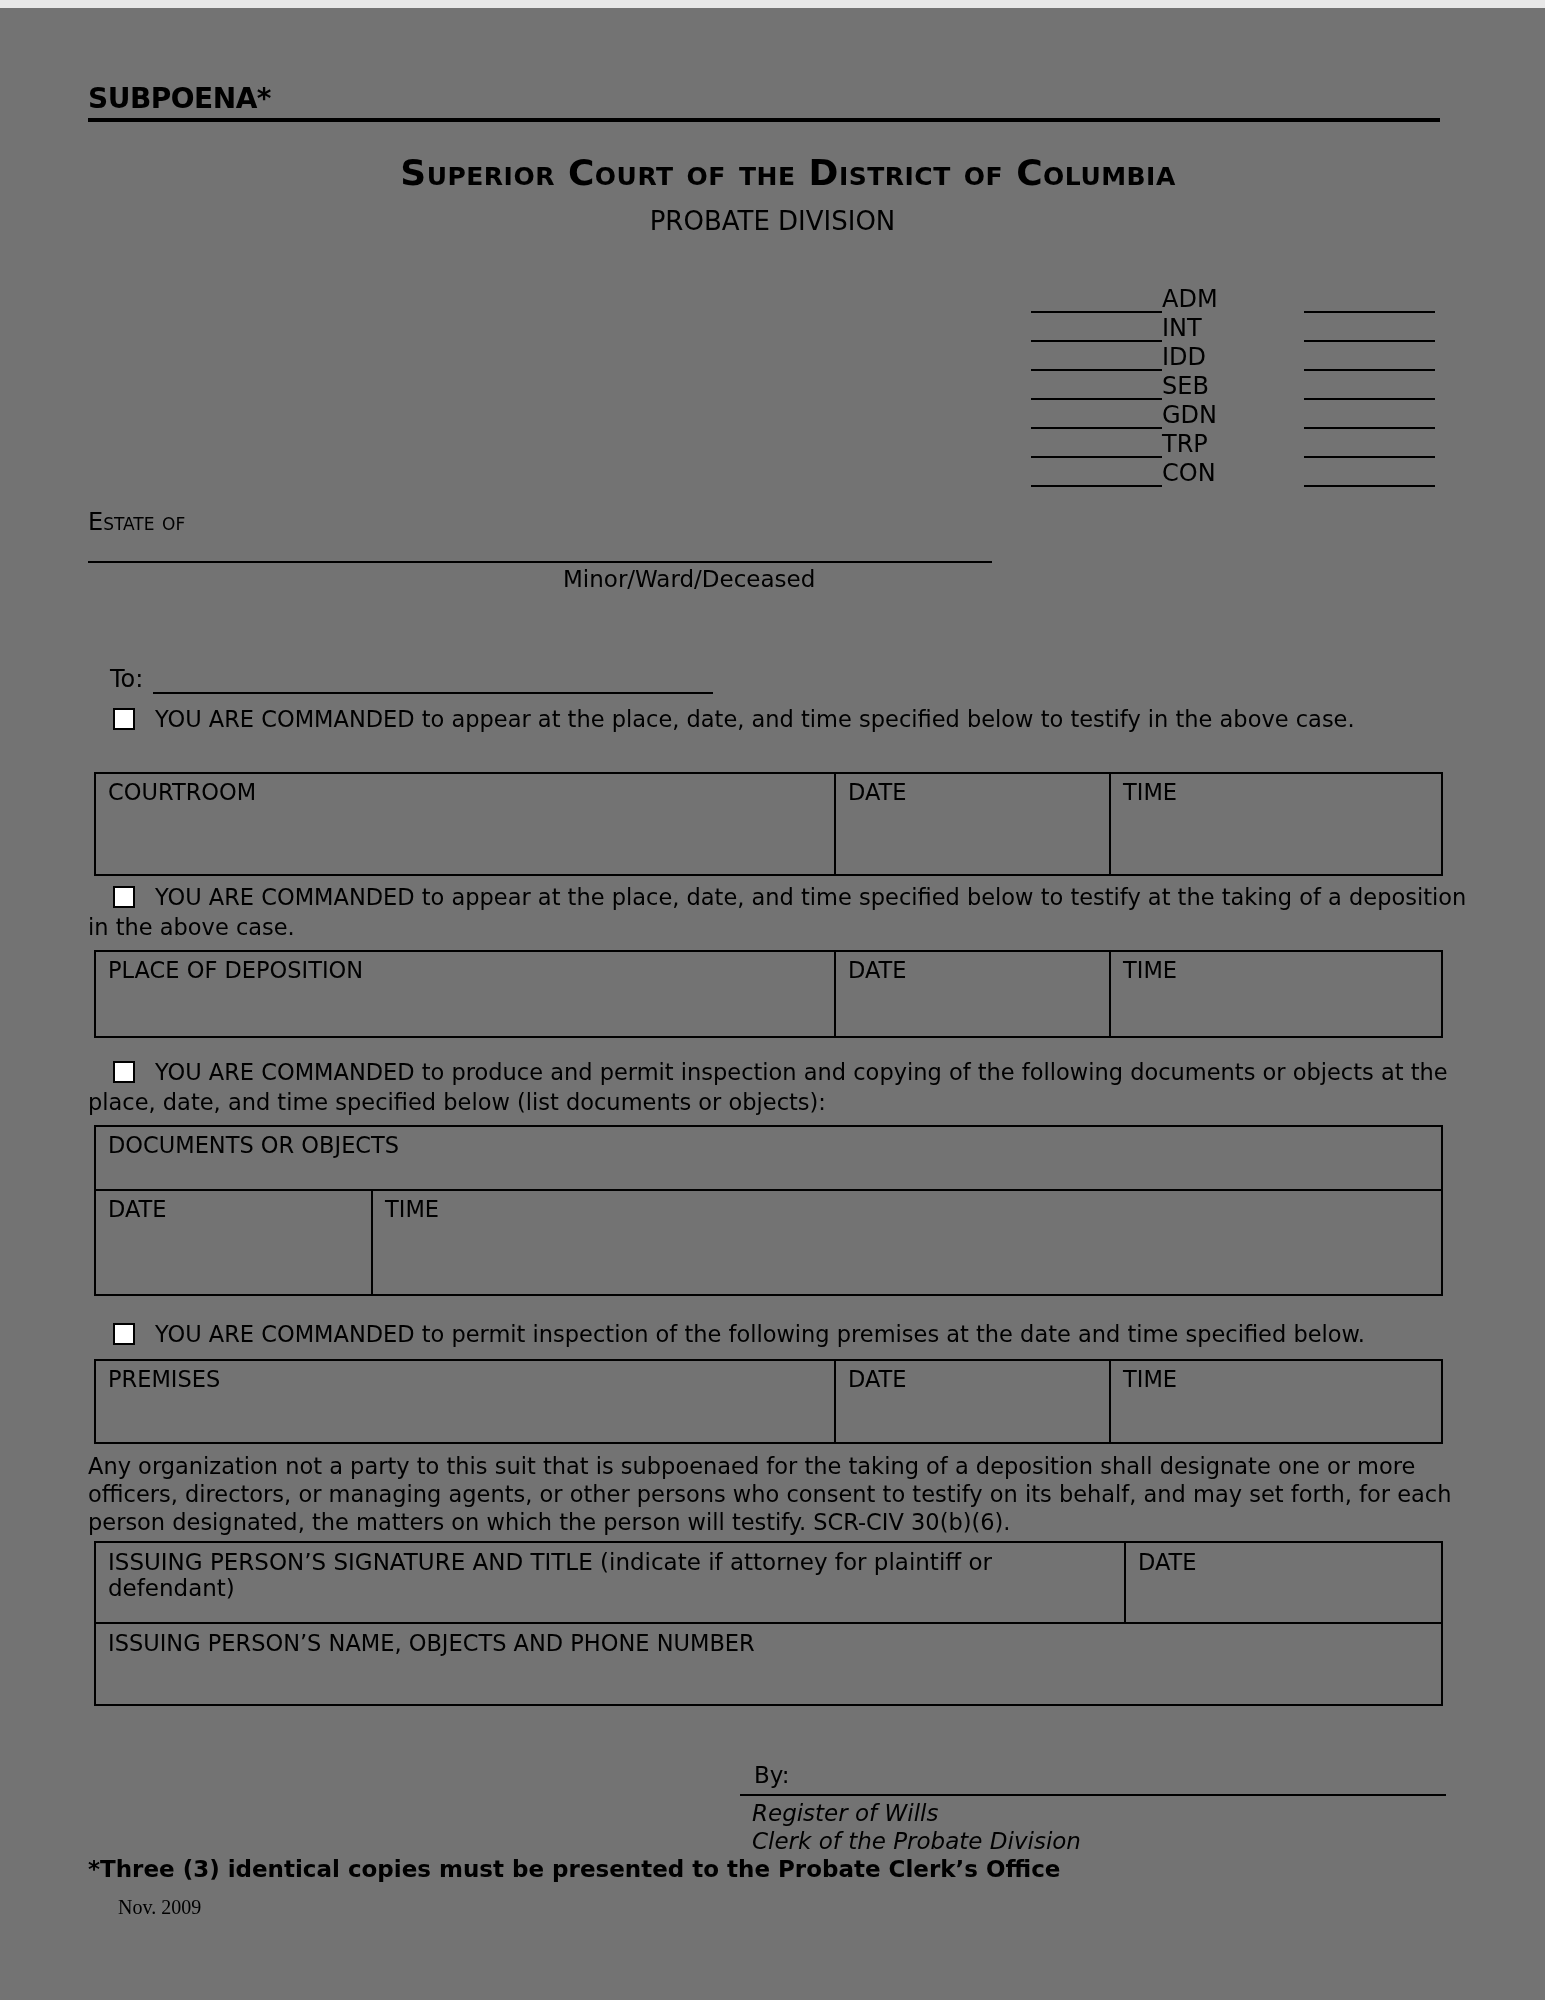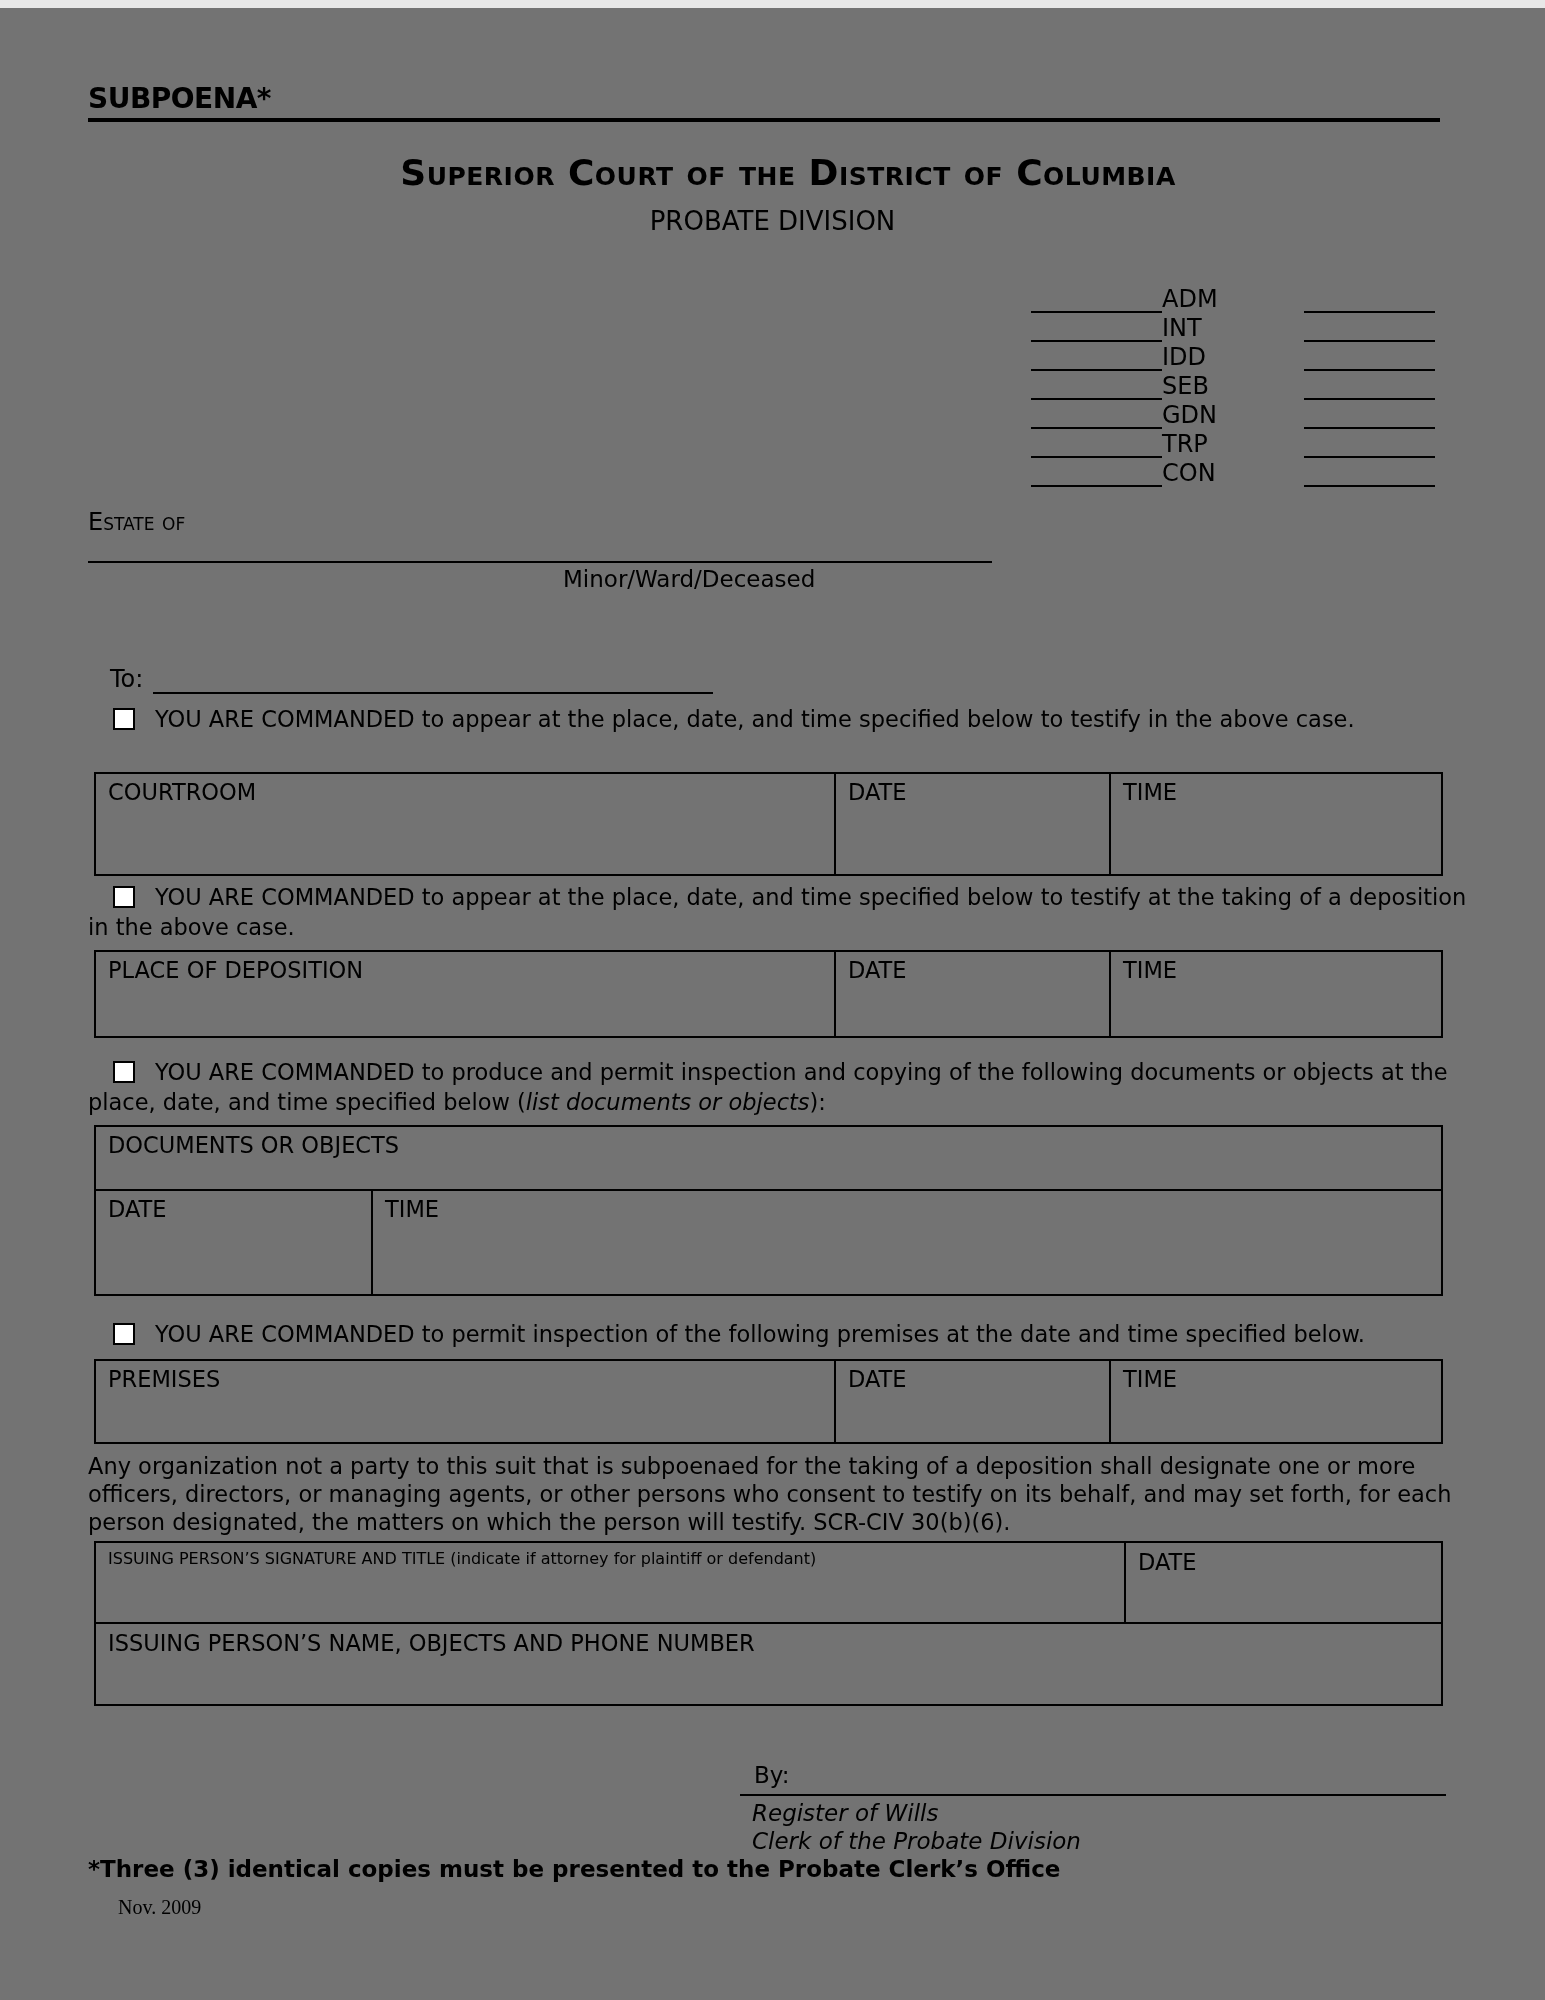--- a/index.html
+++ b/index.html
@@ -55,39 +55,39 @@
   .command {
     left:88px; width:1380px;
     font-size:22.5px; line-height:30px;
     text-indent:25px;
   }
   .cbx {
     display:inline-block; width:22px; height:22px;
     border:2px solid #000; background:#fff;
     vertical-align:-3px; margin-right:20px;
   }
-  .it { font-style:italic; }
+  .it { }
 
   
   .ftable { left:94px; width:1349px; border:2px solid #000; display:flex; flex-direction:column; }
   .frow { display:flex; flex:1; }
   .frow + .frow { border-top:2px solid #000; }
   .fcell { padding:5px 0 0 12px; font-size:22.5px; }
   .fcell + .fcell { border-left:2px solid #000; }
   .c1 { width:738px; }
   .c2 { width:275px; }
   .c3 { flex:1; }
   .t1 { top:764px; height:104px; }
   .t2 { top:942px; height:88px; }
   .t3 { top:1117px; height:171px; }
   .t3 .frow1 { height:62px; flex:none; }
   .t4 { top:1351px; height:85px; }
   .t5 { top:1533px; height:165px; }
   .t5 .frow1 { height:79px; flex:none; }
-  .t5 .sig { width:1028px; font-size:16px; }
+  .t5 .sig { width:1028px; font-size:23px; }
   .t5 .sigdate { flex:1; font-size:22.5px; }
   .t5 .fcell { padding-top:6px; }
 
   .c2cmd { top:874px; }
   .c1cmd { top:696px; }
   .c3cmd { top:1049px; }
   .c4cmd { top:1311px; }
 
   
   .orgnote {

